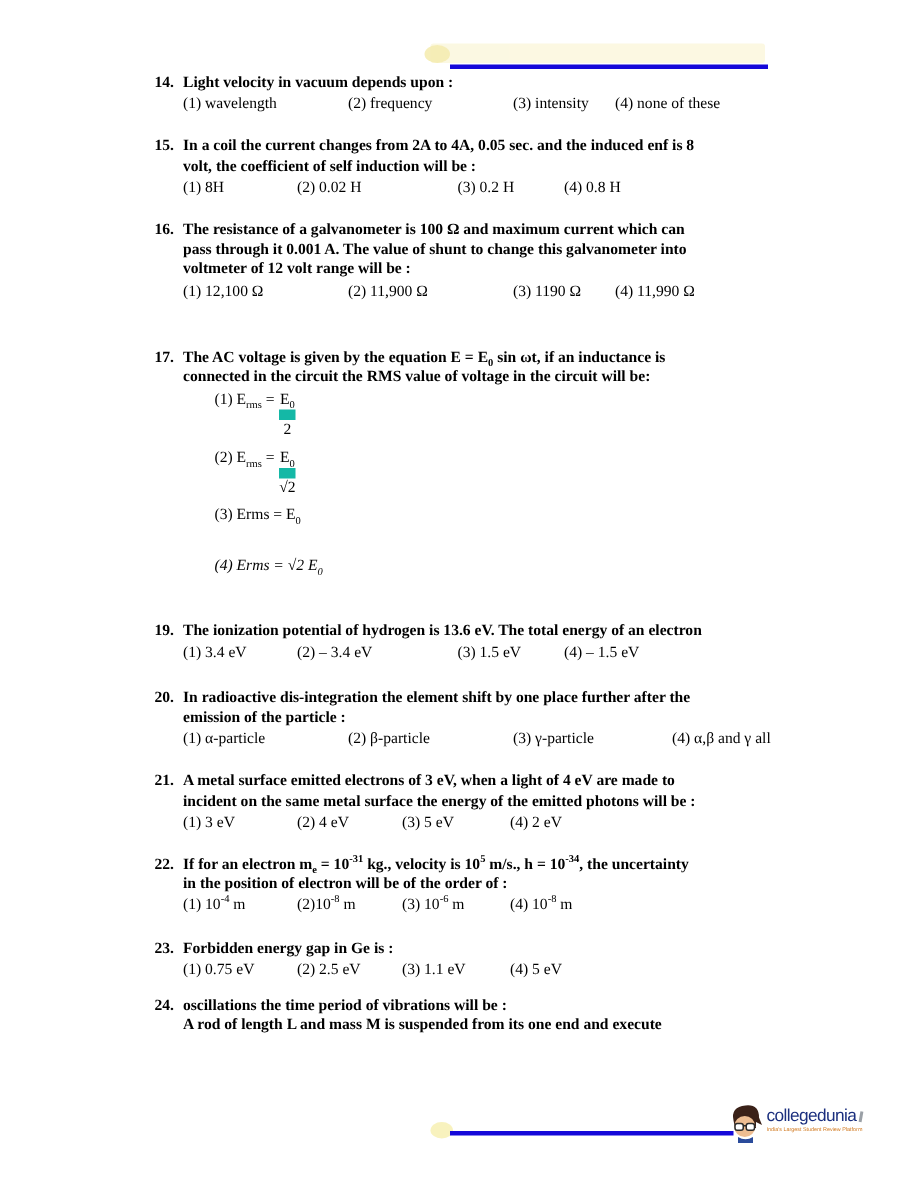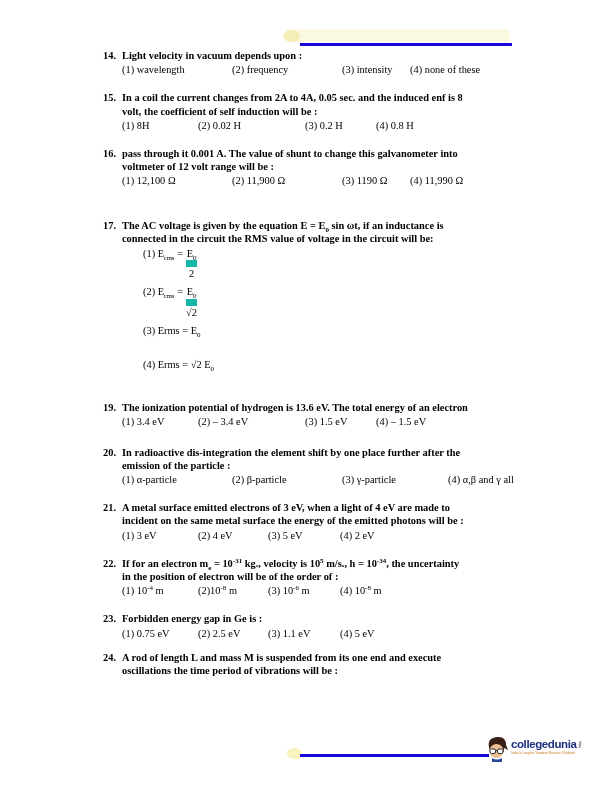--- a/index.html
+++ b/index.html
@@ -36,30 +36,30 @@
   .ld .opt:nth-child(1){width:110px}.ld .opt:nth-child(2){width:110px}.ld .opt:nth-child(3){width:106px}
   .qq16{margin-bottom:31px;}
   .qq17{margin-bottom:30px;}
   .qq19{margin-bottom:17px;}
   .qq23{margin-bottom:11px;}
   .qq24{margin-bottom:0;}
 
   .fopts{margin-left:21px;margin-top:2px;}
   .frow{white-space:nowrap;margin-bottom:5px;}
   .frow.plain{margin-bottom:21px;}
-  .fopts .frow:last-child{margin-bottom:0;}
+  .fopts .frow:last-child{margin-bottom:0;font-style:italic;}
   .frac{display:inline-block;text-align:center;vertical-align:top;}
   .frac .num{display:block;border-bottom:7px solid #14b8a6;padding:0 1px;}
   .frac .den{display:block;}
 
   #footer{position:absolute;left:486px;top:736px;display:flex;align-items:flex-start;}
   #mascot{width:23px;height:27px;flex:0 0 auto;}
   #brand-col{margin-left:2px;margin-top:3px;}
   #brand-line{display:flex;align-items:center;}
-  #brand{font-family:"Liberation Sans", sans-serif;font-weight:bold;
+  #brand{font-family:"Liberation Sans", sans-serif;font-weight:normal;
     font-size:11.5px;line-height:11px;letter-spacing:-0.4px;}
   #brand-mark{width:2px;height:7px;background:#9aa0a6;margin-left:2px;transform:rotate(10deg);}
   #tagline-wrap{height:6px;overflow:visible;}
   #tagline{font-family:"Liberation Sans", sans-serif;font-size:8px;white-space:nowrap;
     transform:scale(0.45);transform-origin:0 0;}
 </style>
 </head>
 <body style="background: rgb(255, 255, 255);">
 
 <div id="top-watermark" style="background: rgb(251, 247, 221);">
@@ -84,20 +84,21 @@
       <div class="qline">volt, the coefficient of self induction will be :</div>
       <div class="opts lb">
         <span class="opt">(1) 8H</span>
         <span class="opt">(2) 0.02 H</span>
         <span class="opt">(3) 0.2 H</span>
         <span class="opt">(4) 0.8 H</span>
       </div>
     </div>
     <div class="q qq16">
       <span class="qnum">16.</span>
+      <div class="qline">The resistance of a galvanometer is 100 Ω and maximum current which can</div>
       <div class="qline">pass through it 0.001 A. The value of shunt to change this galvanometer into</div>
       <div class="qline">voltmeter of 12 volt range will be :</div>
       <div class="opts la">
         <span class="opt">(1) 12,100 Ω</span>
         <span class="opt">(2) 11,900 Ω</span>
         <span class="opt">(3) 1190 Ω</span>
         <span class="opt">(4) 11,990 Ω</span>
       </div>
     </div>
     <div class="q qq17">
@@ -159,22 +160,22 @@
       <div class="qline">Forbidden energy gap in Ge is :</div>
       <div class="opts lc">
         <span class="opt">(1) 0.75 eV</span>
         <span class="opt">(2) 2.5 eV</span>
         <span class="opt">(3) 1.1 eV</span>
         <span class="opt">(4) 5 eV</span>
       </div>
     </div>
     <div class="q qq24">
       <span class="qnum">24.</span>
+      <div class="qline">oscillations the time period of vibrations will  be :</div>
       <div class="qline">A rod of length L and mass M is suspended from its one end and execute</div>
-      <div class="qline">oscillations the time period of vibrations will  be :</div>
     </div>
   </div>
 
 <div id="bottom-watermark"></div>
 <div class="rule" id="bottom-rule" style="background: rgb(21, 8, 217);"></div>
 
 <div id="footer">
   <svg id="mascot" viewBox="0 0 23 27">
     <path d="M3 11 Q1 2 11 1 Q20 0 20 9 L22 14 L18 12 L18 16 L4 16 Z" fill="#3a2118"></path>
     <circle cx="10.5" cy="15" r="7" fill="#edbd92"></circle>

